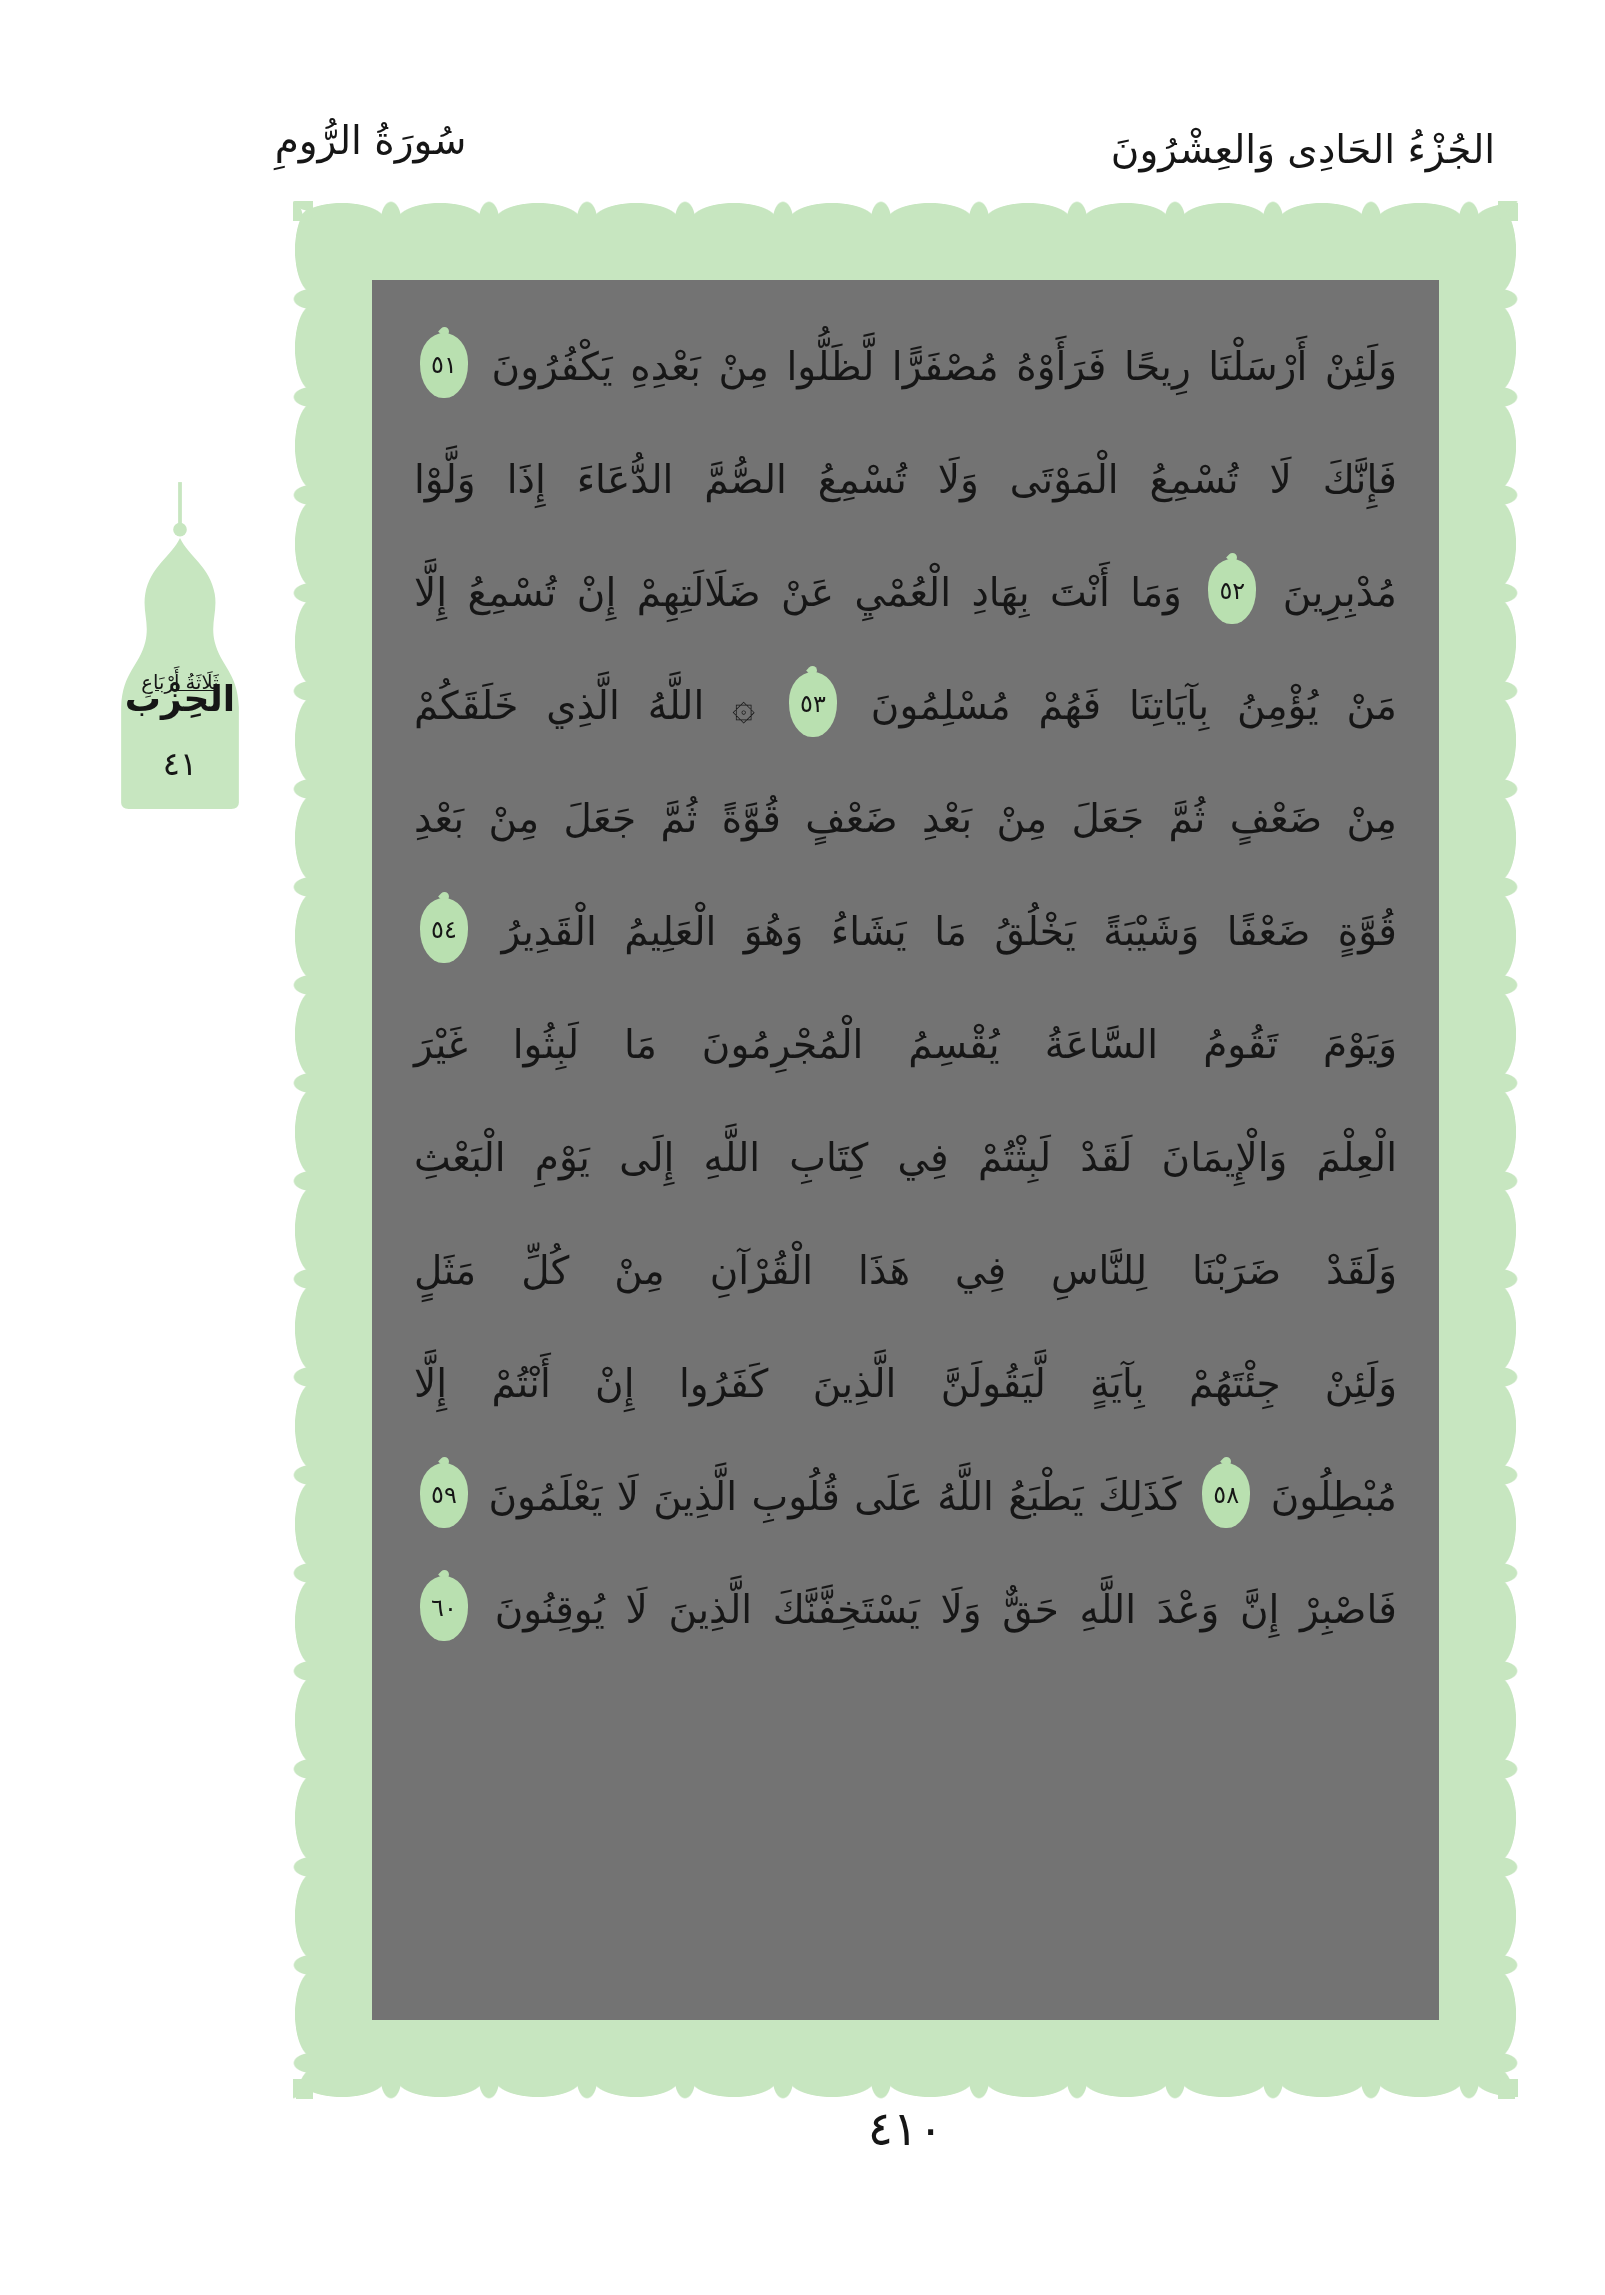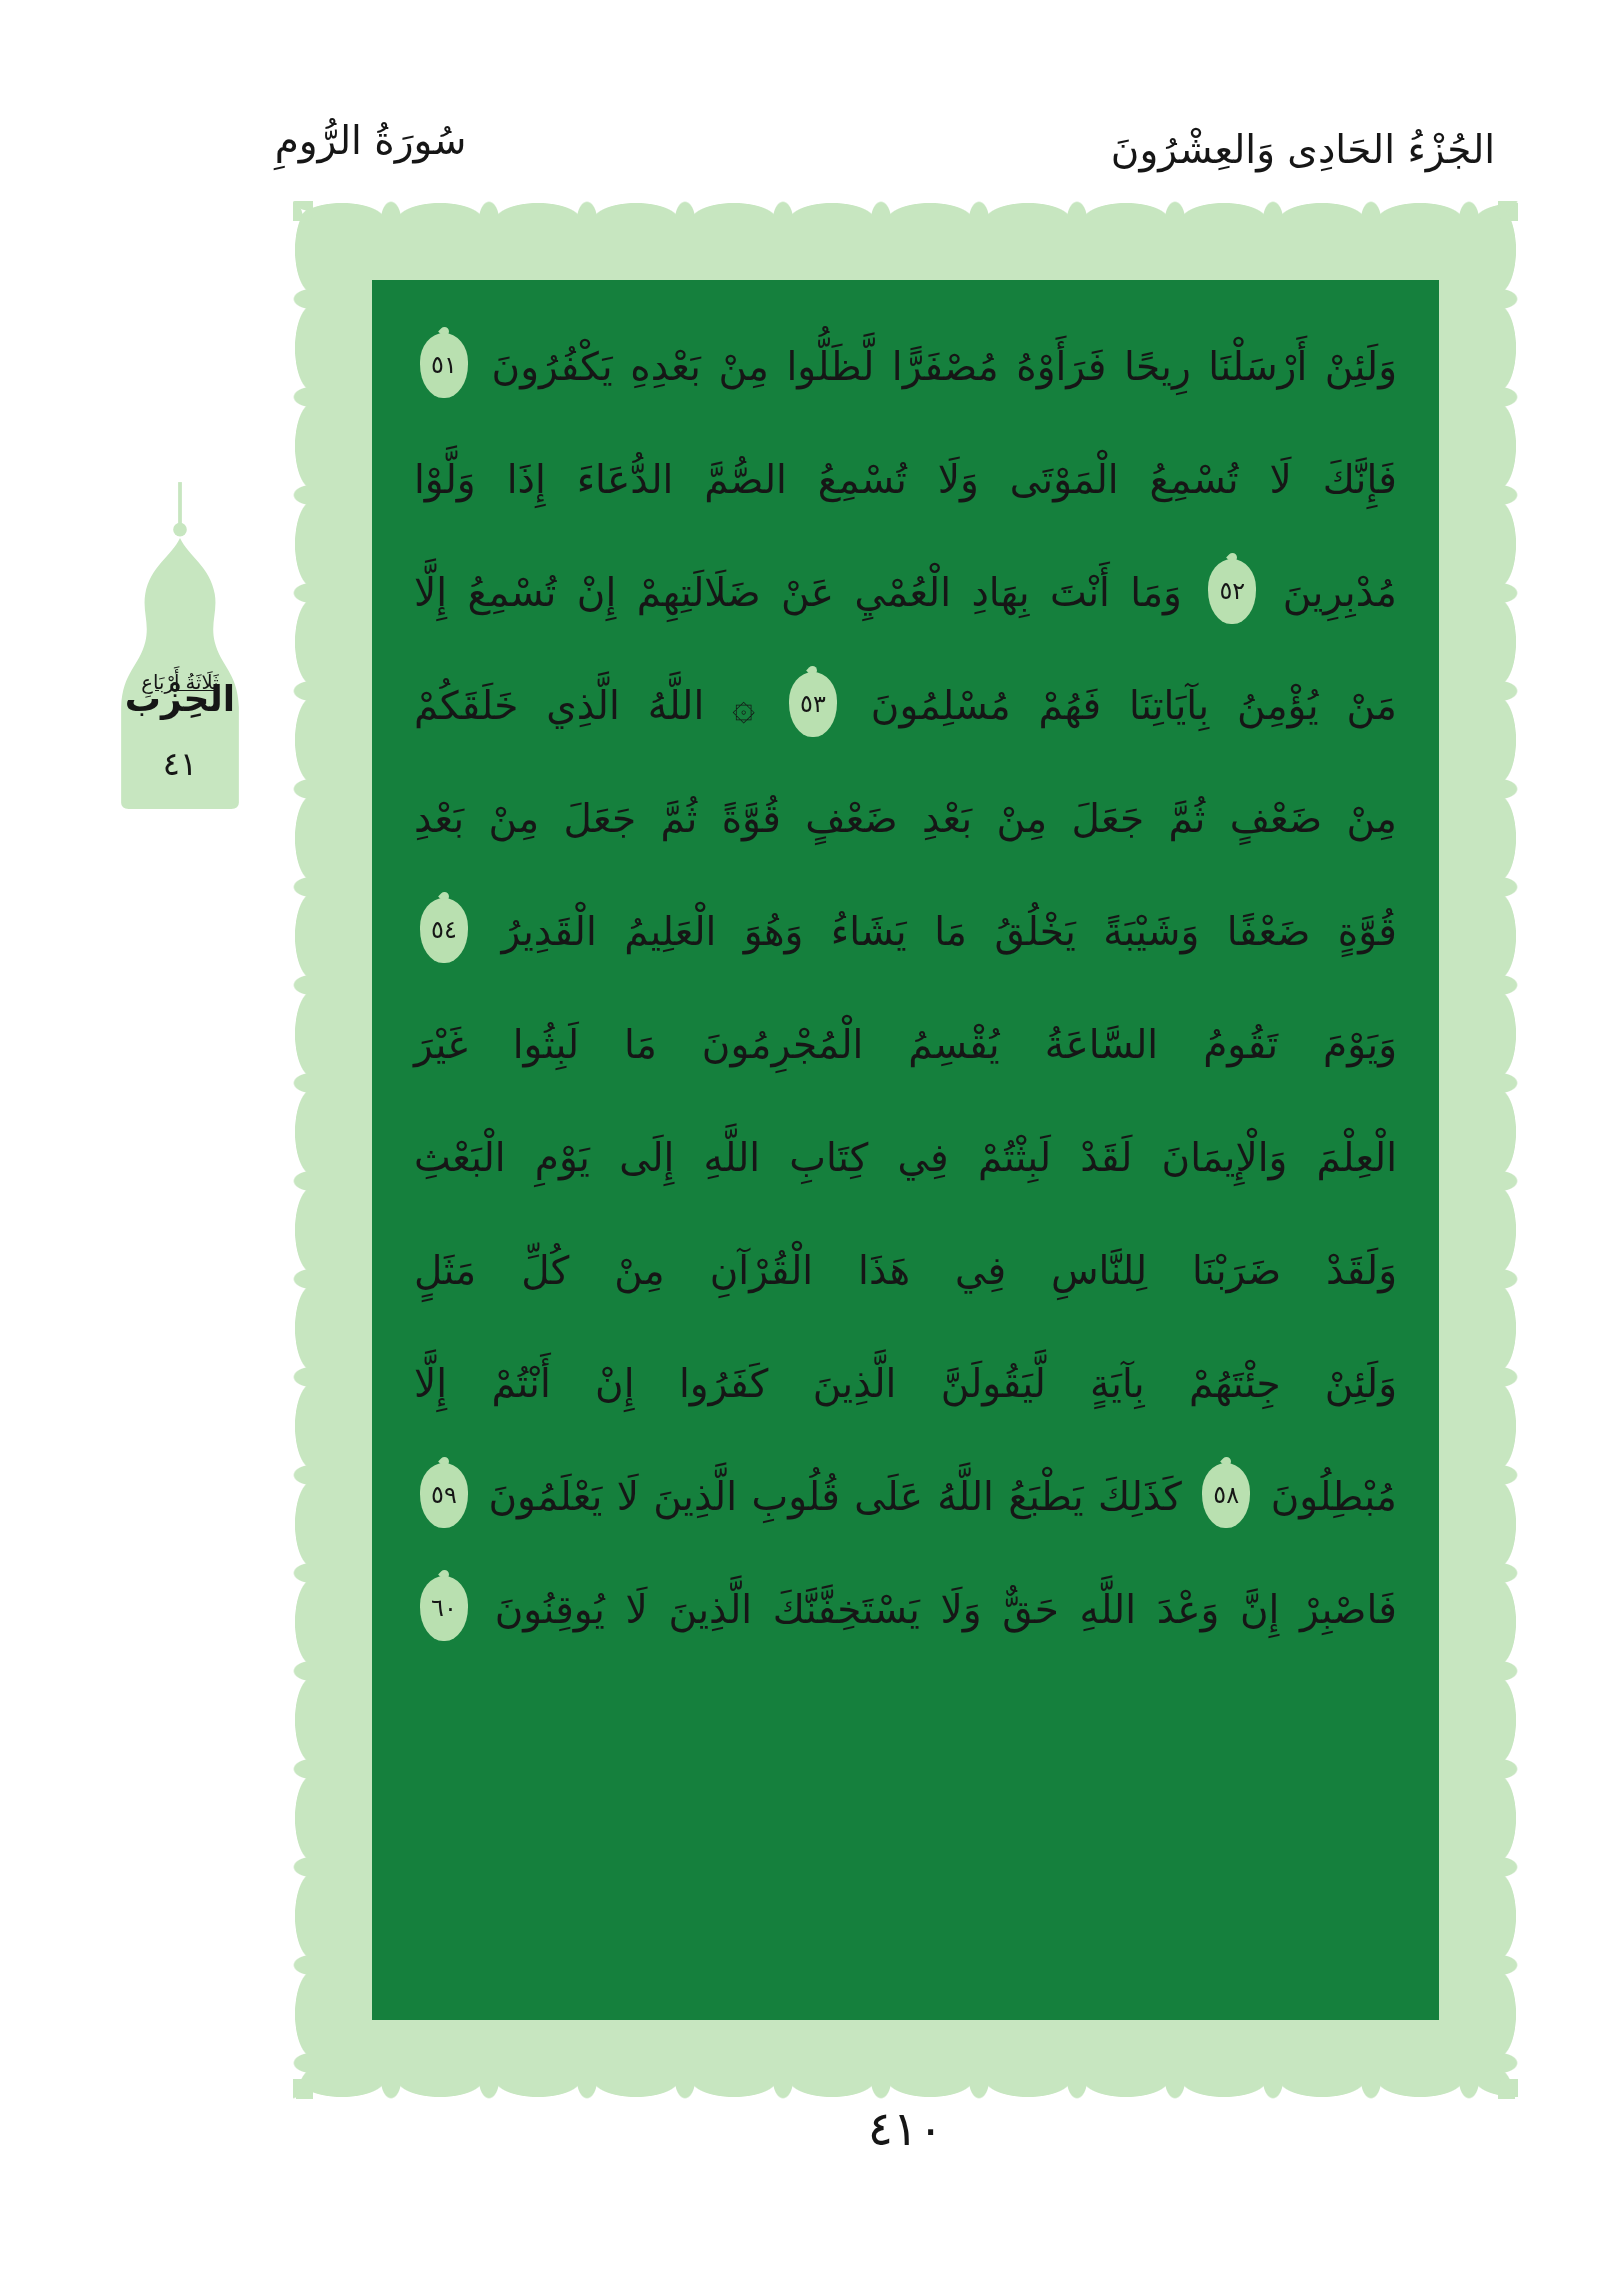--- a/index.html
+++ b/index.html
@@ -57,21 +57,21 @@
     background-position:0 0,0 49px;
   }
   .scallop-right{
     right:0;top:0;bottom:0;width:19.6px;
     background-image:
       radial-gradient(18px 44px at 0% 50%, var(--frame-green) 96%, transparent 100%),
       radial-gradient(19.6px 10.6px at 0% 50%, var(--frame-green) 92%, transparent 100%);
     background-size:19.6px 98px,19.6px 98px;
     background-position:0 0,0 49px;
   }
-  .inner{position:absolute;inset:79px;background:#15803d;}
+  .inner{position:absolute;inset:79px;background:#737373;}
   
   .lines{
     position:absolute;inset:0;
     padding:30px 42px 0 42px;
     direction:rtl;
   }
   .qline{
     height:113px;line-height:113px;
     font-size:39px;
     text-align:justify;text-align-last:justify;

